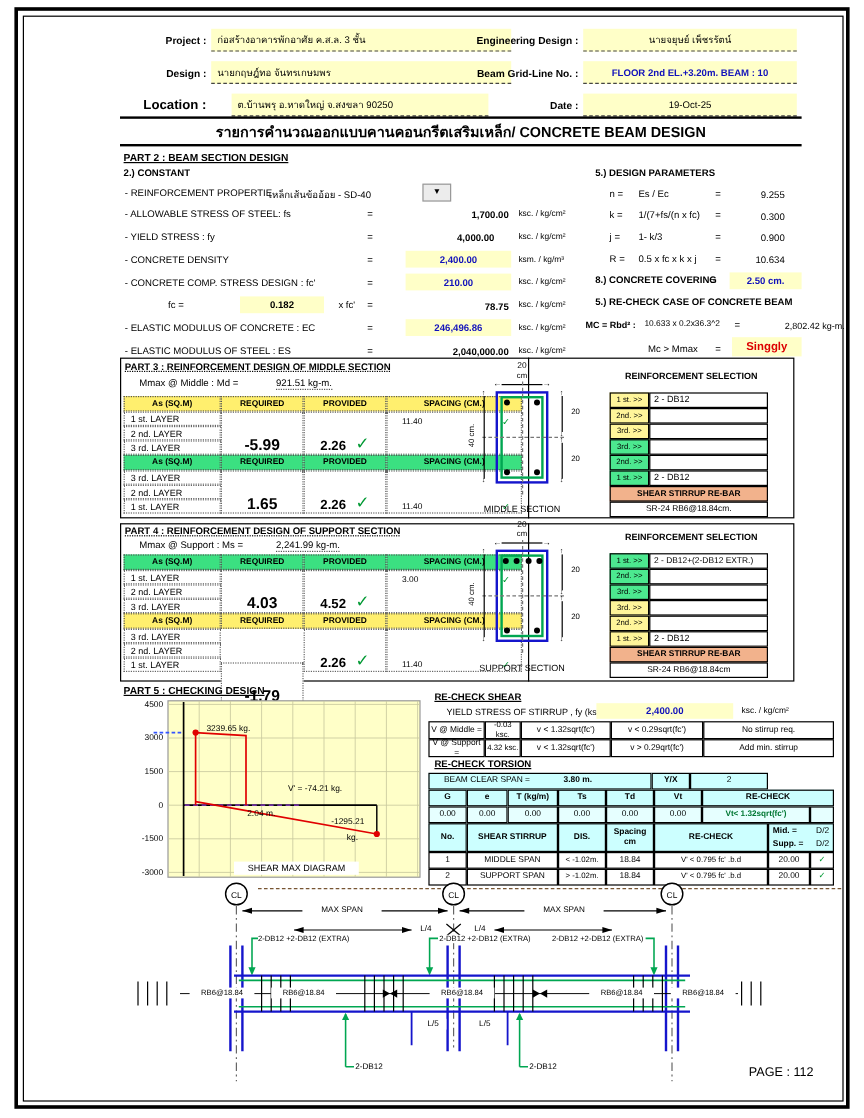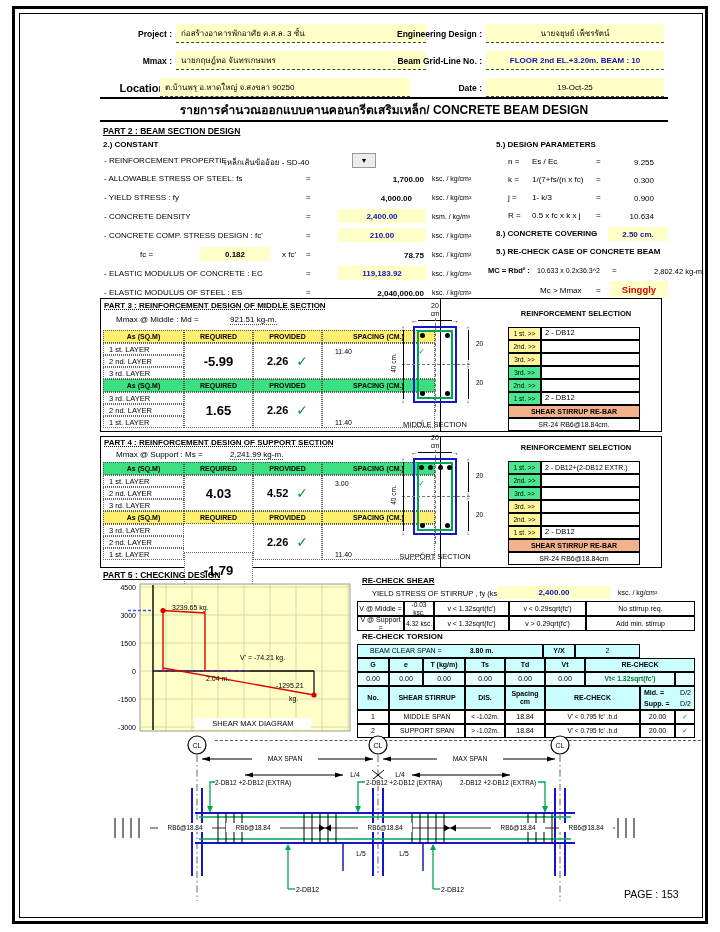--- a/index.html
+++ b/index.html
@@ -16,47 +16,47 @@
 .red{color:#DD0000}
 .grnTxt{color:#007733;font-weight:bold}
 .chk{color:#009933;font-weight:bold}
 .hy{background:#FFEF6E}
 .hg{background:#3BE081}
 .hs{background:#F2B28C}
 .tagY{background:#FFF59A}
 .tagG{background:#4CE88F}
 .cyan{background:#CCFFFF}
 .cyan2{background:#E6FFFF}
-.tc{position:absolute;border:1px dotted #666;display:flex;align-items:center;font-size:7.5px;background:#fff}
+.tc{position:absolute;border:1px dotted #666;display:flex;align-items:flex-end;font-size:7.5px;background:#fff}
 .th{position:absolute;border:1px dotted #555;display:flex;align-items:center;justify-content:center;font-weight:bold;font-size:7px}
 .sc{position:absolute;border:1px solid #000;display:flex;align-items:center;justify-content:center;font-size:7px;text-align:center;line-height:1.1}
 .dashu{border-bottom:1px dashed #444}
 .hdim{display:flex;align-items:center;font-size:7px}
 .hdim .ln{flex:1;border-top:1px solid #000;height:0}
 .vdim{display:flex;flex-direction:column;align-items:center;font-size:6px;line-height:4px}
 .vdim .ln{flex:1;border-left:1px solid #000;width:0}
 .wbg{background:#fff}
 .lbl7{font-size:7px}
 </style>
 </head>
 <body>
 
 <div class="a" style="left:12px;top:6px;width:696px;height:918px;border:3px solid #000"></div>
 <div class="a" style="left:19px;top:13px;width:684px;height:905px;border:1px solid #000"></div>
 
 <div class="a r b nw" style="left:90px;top:26px;width:82px;height:16px;font-size:8.5px">Project :</div>
 <div class="a l ybx dashu" style="left:176px;top:24px;width:250px;height:19px;padding-left:5px;font-size:8px">
     <span>ก่อสร้างอาคารพักอาศัย ค.ส.ล. 3 ชั้น</span>
   </div>
-<div class="a r b nw" style="left:90px;top:53px;width:82px;height:16px;font-size:8.5px">Mmax :</div>
+<div class="a r b nw" style="left:90px;top:53px;width:82px;height:16px;font-size:8.5px">Design :</div>
 <div class="a l ybx dashu" style="left:176px;top:51px;width:250px;height:19px;padding-left:5px;font-size:8px">
     <span>นายกฤษฎ์ทอ จันทรเกษมพร</span>
   </div>
 <div class="a r b nw" style="left:90px;top:80px;width:82px;height:16px;font-size:11px">Location :</div>
-<div class="a l ybx dashu" style="left:160px;top:78px;width:250px;height:19px;padding-left:5px;font-size:8px">
+<div class="a l ybx dashu" style="left:193px;top:78px;width:214px;height:19px;padding-left:5px;font-size:8px">
     <span>ต.บ้านพรุ อ.หาดใหญ่ จ.สงขลา 90250</span>
   </div>
 
 <div class="a r b nw" style="left:382px;top:26px;width:100px;height:16px;font-size:8.5px">Engineering Design :</div>
 <div class="a c ybx dashu" style="left:486px;top:24px;width:178px;height:19px;font-size:8px">
     <span>นายจยุษย์ เพ็ชรรัตน์</span>
   </div>
 <div class="a r b nw" style="left:382px;top:53px;width:100px;height:16px;font-size:8.5px">Beam Grid-Line No. :</div>
 <div class="a c ybx dashu b blue" style="left:486px;top:51px;width:178px;height:19px;font-size:8px">
     <span>FLOOR 2nd EL.+3.20m. BEAM : 10</span>
@@ -102,21 +102,21 @@
 
 <div class="a nw" style="left:140px;top:250px">fc  =</div>
 <div class="a c ybx b" style="left:200px;top:247px;width:70px;height:14px">0.182</div>
 <div class="a nw" style="left:282px;top:250px">x fc'</div>
 <div class="a" style="left:306px;top:250px">=</div>
 <div class="a r b" style="left:340px;top:250px;width:84px;height:11px">78.75</div>
 <div class="a nw lbl7" style="left:432px;top:251px">ksc. / kg/cm²</div>
 
 <div class="a nw" style="left:104px;top:269px">- ELASTIC MODULUS OF CONCRETE : EC</div>
 <div class="a" style="left:306px;top:269px">=</div>
-<div class="a c yv" style="left:338px;top:266px;width:88px;height:14px">119,183.92</div>
+<div class="a c yv" style="left:338px;top:266px;width:88px;height:14px">246,496.86</div>
 <div class="a nw lbl7" style="left:432px;top:270px">ksc. / kg/cm²</div>
 
 <div class="a nw" style="left:104px;top:288px">- ELASTIC MODULUS OF STEEL : ES</div>
 <div class="a" style="left:306px;top:288px">=</div>
 <div class="a r b" style="left:340px;top:288px;width:84px;height:11px">2,040,000.00</div>
 <div class="a nw lbl7" style="left:432px;top:289px">ksc. / kg/cm²</div>
 
 <div class="a nw" style="left:508px;top:157px">n =</div>
 <div class="a nw" style="left:532px;top:157px">Es / Ec</div>
 <div class="a" style="left:596px;top:157px">=</div>
@@ -396,38 +396,38 @@
 <div class="a r lbl7" style="left:108px;top:611px;width:28px;height:9px">3000</div>
 <div class="a r lbl7" style="left:108px;top:639px;width:28px;height:9px">1500</div>
 <div class="a r lbl7" style="left:108px;top:667px;width:28px;height:9px">0</div>
 <div class="a r lbl7" style="left:108px;top:695px;width:28px;height:9px">-1500</div>
 <div class="a r lbl7" style="left:108px;top:723px;width:28px;height:9px">-3000</div>
 <div class="a nw" style="left:172px;top:604px;font-size:7px">3239.65 kg.</div>
 <div class="a nw" style="left:240px;top:654px;font-size:7px">V' = -74.21 kg.</div>
 <div class="a nw" style="left:206px;top:675px;font-size:7px">2.04 m.</div>
 <div class="a nw" style="left:276px;top:682px;font-size:7px">-1295.21</div>
 <div class="a nw" style="left:289px;top:695px;font-size:7px">kg.</div>
-<div class="a c wbg" style="left:195px;top:718px;width:116px;height:11px;font-size:7.5px">SHEAR MAX DIAGRAM</div>
+<div class="a c wbg" style="left:195px;top:718px;width:104px;height:11px;font-size:7.5px">SHEAR MAX DIAGRAM</div>
 
 <div class="a b nw" style="left:362px;top:576px;font-size:8px;text-decoration:underline">RE-CHECK SHEAR</div>
 <div class="a nw" style="left:372px;top:589px;font-size:7.5px">YIELD STRESS OF STIRRUP , fy (ksc)  =</div>
 <div class="a c yv" style="left:497px;top:586px;width:114px;height:13px">2,400.00</div>
 <div class="a nw lbl7" style="left:618px;top:589px">ksc. / kg/cm²</div>
 <div class="sc ylw" style="left:357px;top:601px;width:47px;height:15px">V @ Middle =</div>
 <div class="sc ylw" style="left:404px;top:601px;width:30px;height:15px;font-size:6.5px">-0.03 ksc.</div>
 <div class="sc ylw" style="left:434px;top:601px;width:75px;height:15px">v &lt; 1.32sqrt(fc')</div>
 <div class="sc ylw" style="left:509px;top:601px;width:77px;height:15px">v &lt; 0.29sqrt(fc')</div>
 <div class="sc ylw" style="left:586px;top:601px;width:109px;height:15px">No stirrup req.</div>
 <div class="sc ylw" style="left:357px;top:616px;width:47px;height:15px">V @ Support =</div>
 <div class="sc ylw" style="left:404px;top:616px;width:30px;height:15px;font-size:6.5px">4.32 ksc.</div>
 <div class="sc ylw" style="left:434px;top:616px;width:75px;height:15px">v &lt; 1.32sqrt(fc')</div>
 <div class="sc ylw" style="left:509px;top:616px;width:77px;height:15px">v &gt; 0.29qrt(fc')</div>
 <div class="sc ylw" style="left:586px;top:616px;width:109px;height:15px">Add min. stirrup</div>
 
-<div class="a b nw" style="left:362px;top:632px;font-size:8px;">RE-CHECK TORSION</div>
+<div class="a b nw" style="left:362px;top:632px;font-size:8px;text-decoration:underline">RE-CHECK TORSION</div>
 <div class="sc cyan" style="left:357px;top:644px;width:186px;height:14px;justify-content:flex-start">
     <span style="margin-left:12px">BEAM CLEAR SPAN =</span>
     <span class="b" style="margin-left:28px">3.80 m.</span>
   </div>
 <div class="sc cyan b" style="left:543px;top:644px;width:32px;height:14px">Y/X</div>
 <div class="sc cyan" style="left:575px;top:644px;width:65px;height:14px">2</div>
 <div class="sc cyan b" style="left:357px;top:658px;width:32px;height:14px">G</div>
 <div class="sc cyan b" style="left:389px;top:658px;width:34px;height:14px">e</div>
 <div class="sc cyan b" style="left:423px;top:658px;width:42px;height:14px">T (kg/m)</div>
 <div class="sc cyan b" style="left:465px;top:658px;width:40px;height:14px">Ts</div>
@@ -586,13 +586,13 @@
 <div class="a nw wbg" style="left:460px;top:779px;font-size:6.4px">2-DB12 +2-DB12 (EXTRA)</div>
 <div class="a c wbg" style="left:158px;top:823px;width:54px;height:9px;font-size:6.4px">RB6@18.84</div>
 <div class="a c wbg" style="left:226px;top:823px;width:54px;height:9px;font-size:6.4px">RB6@18.84</div>
 <div class="a c wbg" style="left:358px;top:823px;width:54px;height:9px;font-size:6.4px">RB6@18.84</div>
 <div class="a c wbg" style="left:491px;top:823px;width:54px;height:9px;font-size:6.4px">RB6@18.84</div>
 <div class="a c wbg" style="left:559px;top:823px;width:54px;height:9px;font-size:6.4px">RB6@18.84</div>
 <div class="a c wbg" style="left:350px;top:849px;width:22px;height:9px;font-size:6.8px">L/5</div>
 <div class="a c wbg" style="left:393px;top:849px;width:22px;height:9px;font-size:6.8px">L/5</div>
 <div class="a nw" style="left:296px;top:886px;font-size:6.8px">2-DB12</div>
 <div class="a nw" style="left:441px;top:886px;font-size:6.8px">2-DB12</div>
-<div class="a nw" style="left:624px;top:888px;font-size:10.5px">PAGE : 153</div>
+<div class="a nw" style="left:624px;top:888px;font-size:10.5px">PAGE : 112</div>
 
 </body></html>

